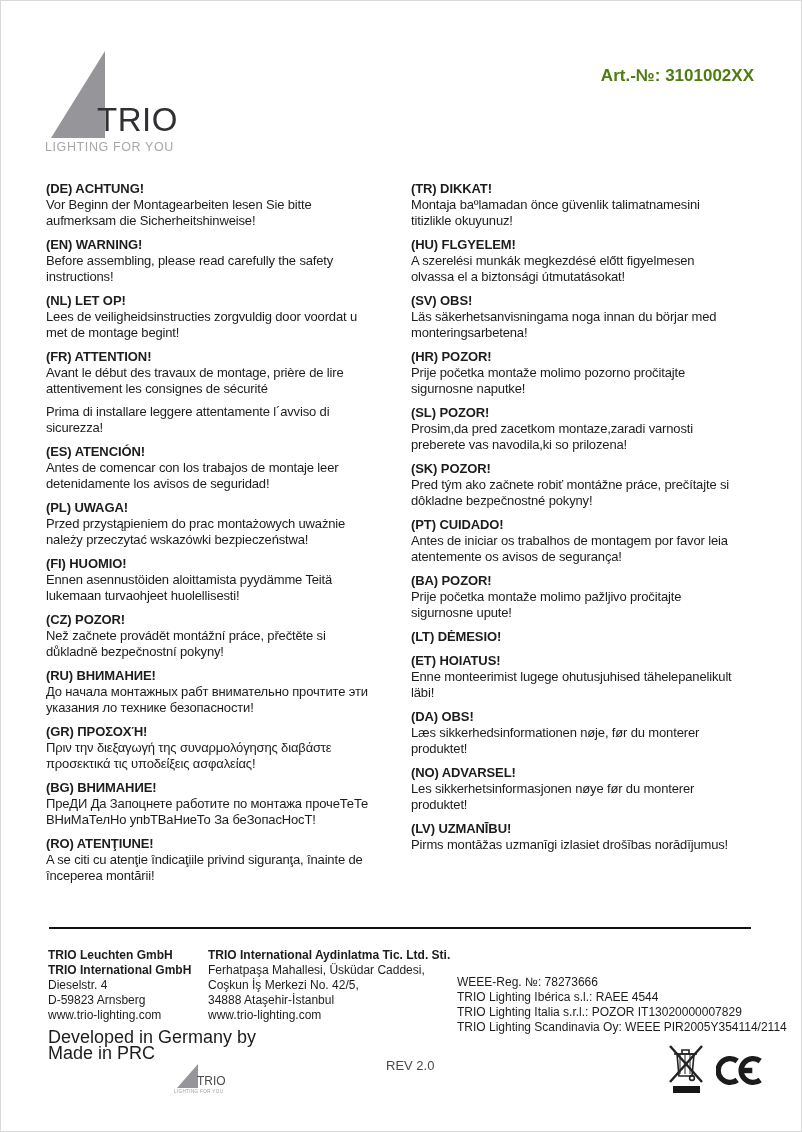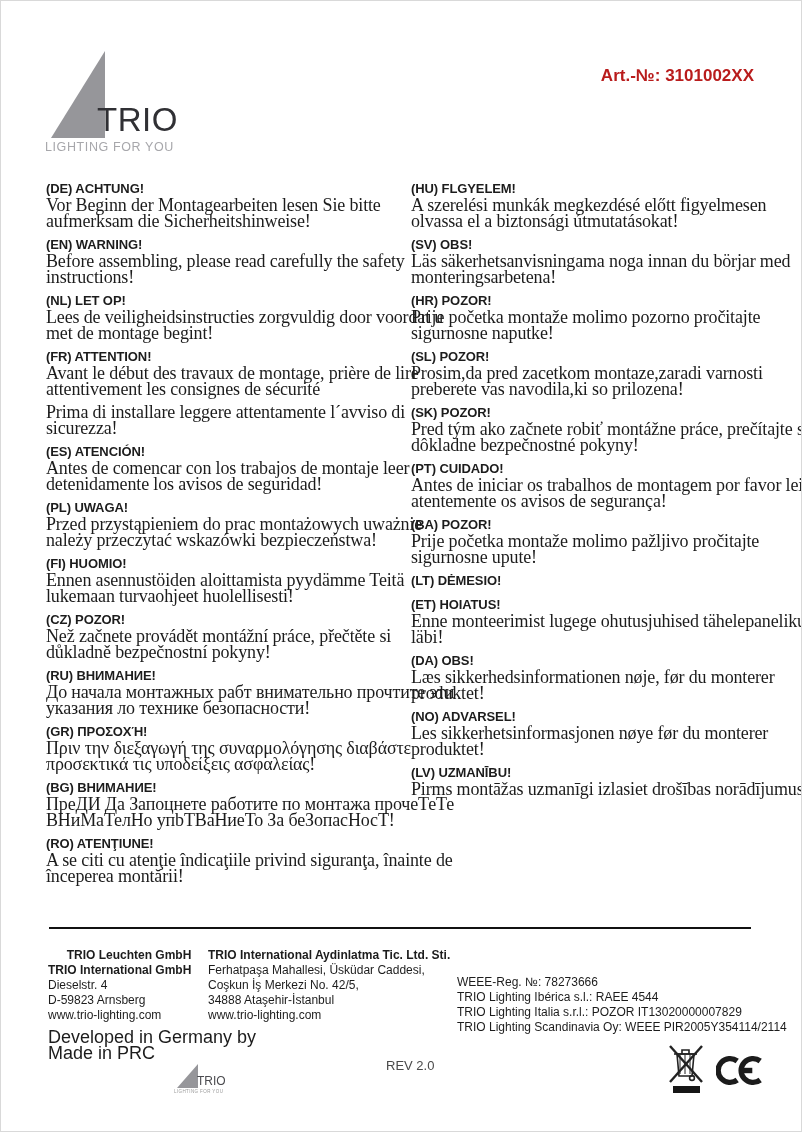--- a/index.html
+++ b/index.html
@@ -8,37 +8,37 @@
     font-family:"Liberation Sans", sans-serif;color:#1c1c1c;overflow:hidden;
     border:1px solid #d9d9d9;box-sizing:border-box;
   }
   
   .logo-tri{position:absolute;left:50px;top:50px;width:54px;height:87px;
     background:#96969a;clip-path:polygon(100% 0,100% 100%,0 100%);}
   .logo-word{position:absolute;left:96px;top:101px;font-size:33px;line-height:36px;
     font-weight:400;letter-spacing:.5px;color:#303034;}
   .logo-tag{position:absolute;left:44px;top:139px;font-size:12.5px;letter-spacing:.6px;
     color:#a7a7ab;}
-  .artno{position:absolute;right:47px;top:65px;font-size:17px;font-weight:bold;color:#b91c1c;}
+  .artno{position:absolute;right:47px;top:65px;font-size:17px;font-weight:bold;color:#4d7c0f;}
   
   .col{position:absolute;top:172px;}
   .col-left{left:45px;width:360px;}
   .col-right{left:410px;width:392px;overflow:hidden;}
   .wblock{margin:0 0 7px 0;}
   .w-title{font-size:13px;font-weight:bold;line-height:16px;letter-spacing:-.1px;margin-top:8px;}
-  .w-body{font-size:18px;line-height:16px;letter-spacing:-.15px;white-space:pre;font-family:Liberation Serif, serif;}
+  .w-body{font-size:13px;line-height:16px;letter-spacing:-.15px;white-space:pre;}
   
   .divider{position:absolute;left:48px;top:926px;width:702px;height:2px;background:#111;}
   
   .f-col{position:absolute;font-size:12px;line-height:15px;}
   .f1{left:47px;top:947px;}
   .f2{left:207px;top:947px;}
   .f3{left:456px;top:974px;width:346px;overflow:hidden;}
   .f-line{white-space:pre;}
-  .f-line.b{font-weight:bold;text-align:right;}
+  .f-line.b{font-weight:bold;}
   
   .dev{position:absolute;left:47px;top:1028px;font-size:18px;line-height:16px;}
   .mini-tri{position:absolute;left:176px;top:1063px;width:21px;height:24px;
     background:#96969a;clip-path:polygon(100% 0,100% 100%,0 100%);}
   .mini-word{position:absolute;left:196px;top:1073px;font-size:12px;color:#4a4a4e;}
   .mini-tag{position:absolute;left:173px;top:1088px;font-size:4.5px;letter-spacing:.4px;color:#9a9a9a;}
   .rev{position:absolute;left:385px;top:1057px;font-size:13px;color:#4a4a4a;}
   .weee{position:absolute;left:666px;top:1040px;}
   .ce{position:absolute;left:715px;top:1054px;}
 </style>
@@ -124,20 +124,25 @@
 ВНиМаТелНо упbТВаНиеТо За беЗопасНосТ!</div>
     </div>
 
     <div class="wblock">
       <div class="w-title">(RO) ATENŢIUNE!</div>
       <div class="w-body">A se citi cu atenţie îndicaţiile privind siguranţa, înainte de
 începerea montării!</div>
     </div>
   </div>
   <div class="col col-right" id="col-right">
+    <div class="wblock">
+      <div class="w-title">(TR) DIKKAT!</div>
+      <div class="w-body">Montaja baºlamadan önce güvenlik talimatnamesini
+titizlikle okuyunuz!</div>
+    </div>
 
     <div class="wblock">
       <div class="w-title">(HU) FLGYELEM!</div>
       <div class="w-body">A szerelési munkák megkezdésé előtt figyelmesen
 olvassa el a biztonsági útmutatásokat!</div>
     </div>
 
     <div class="wblock">
       <div class="w-title">(SV) OBS!</div>
       <div class="w-body">Läs säkerhetsanvisningama noga innan du börjar med

